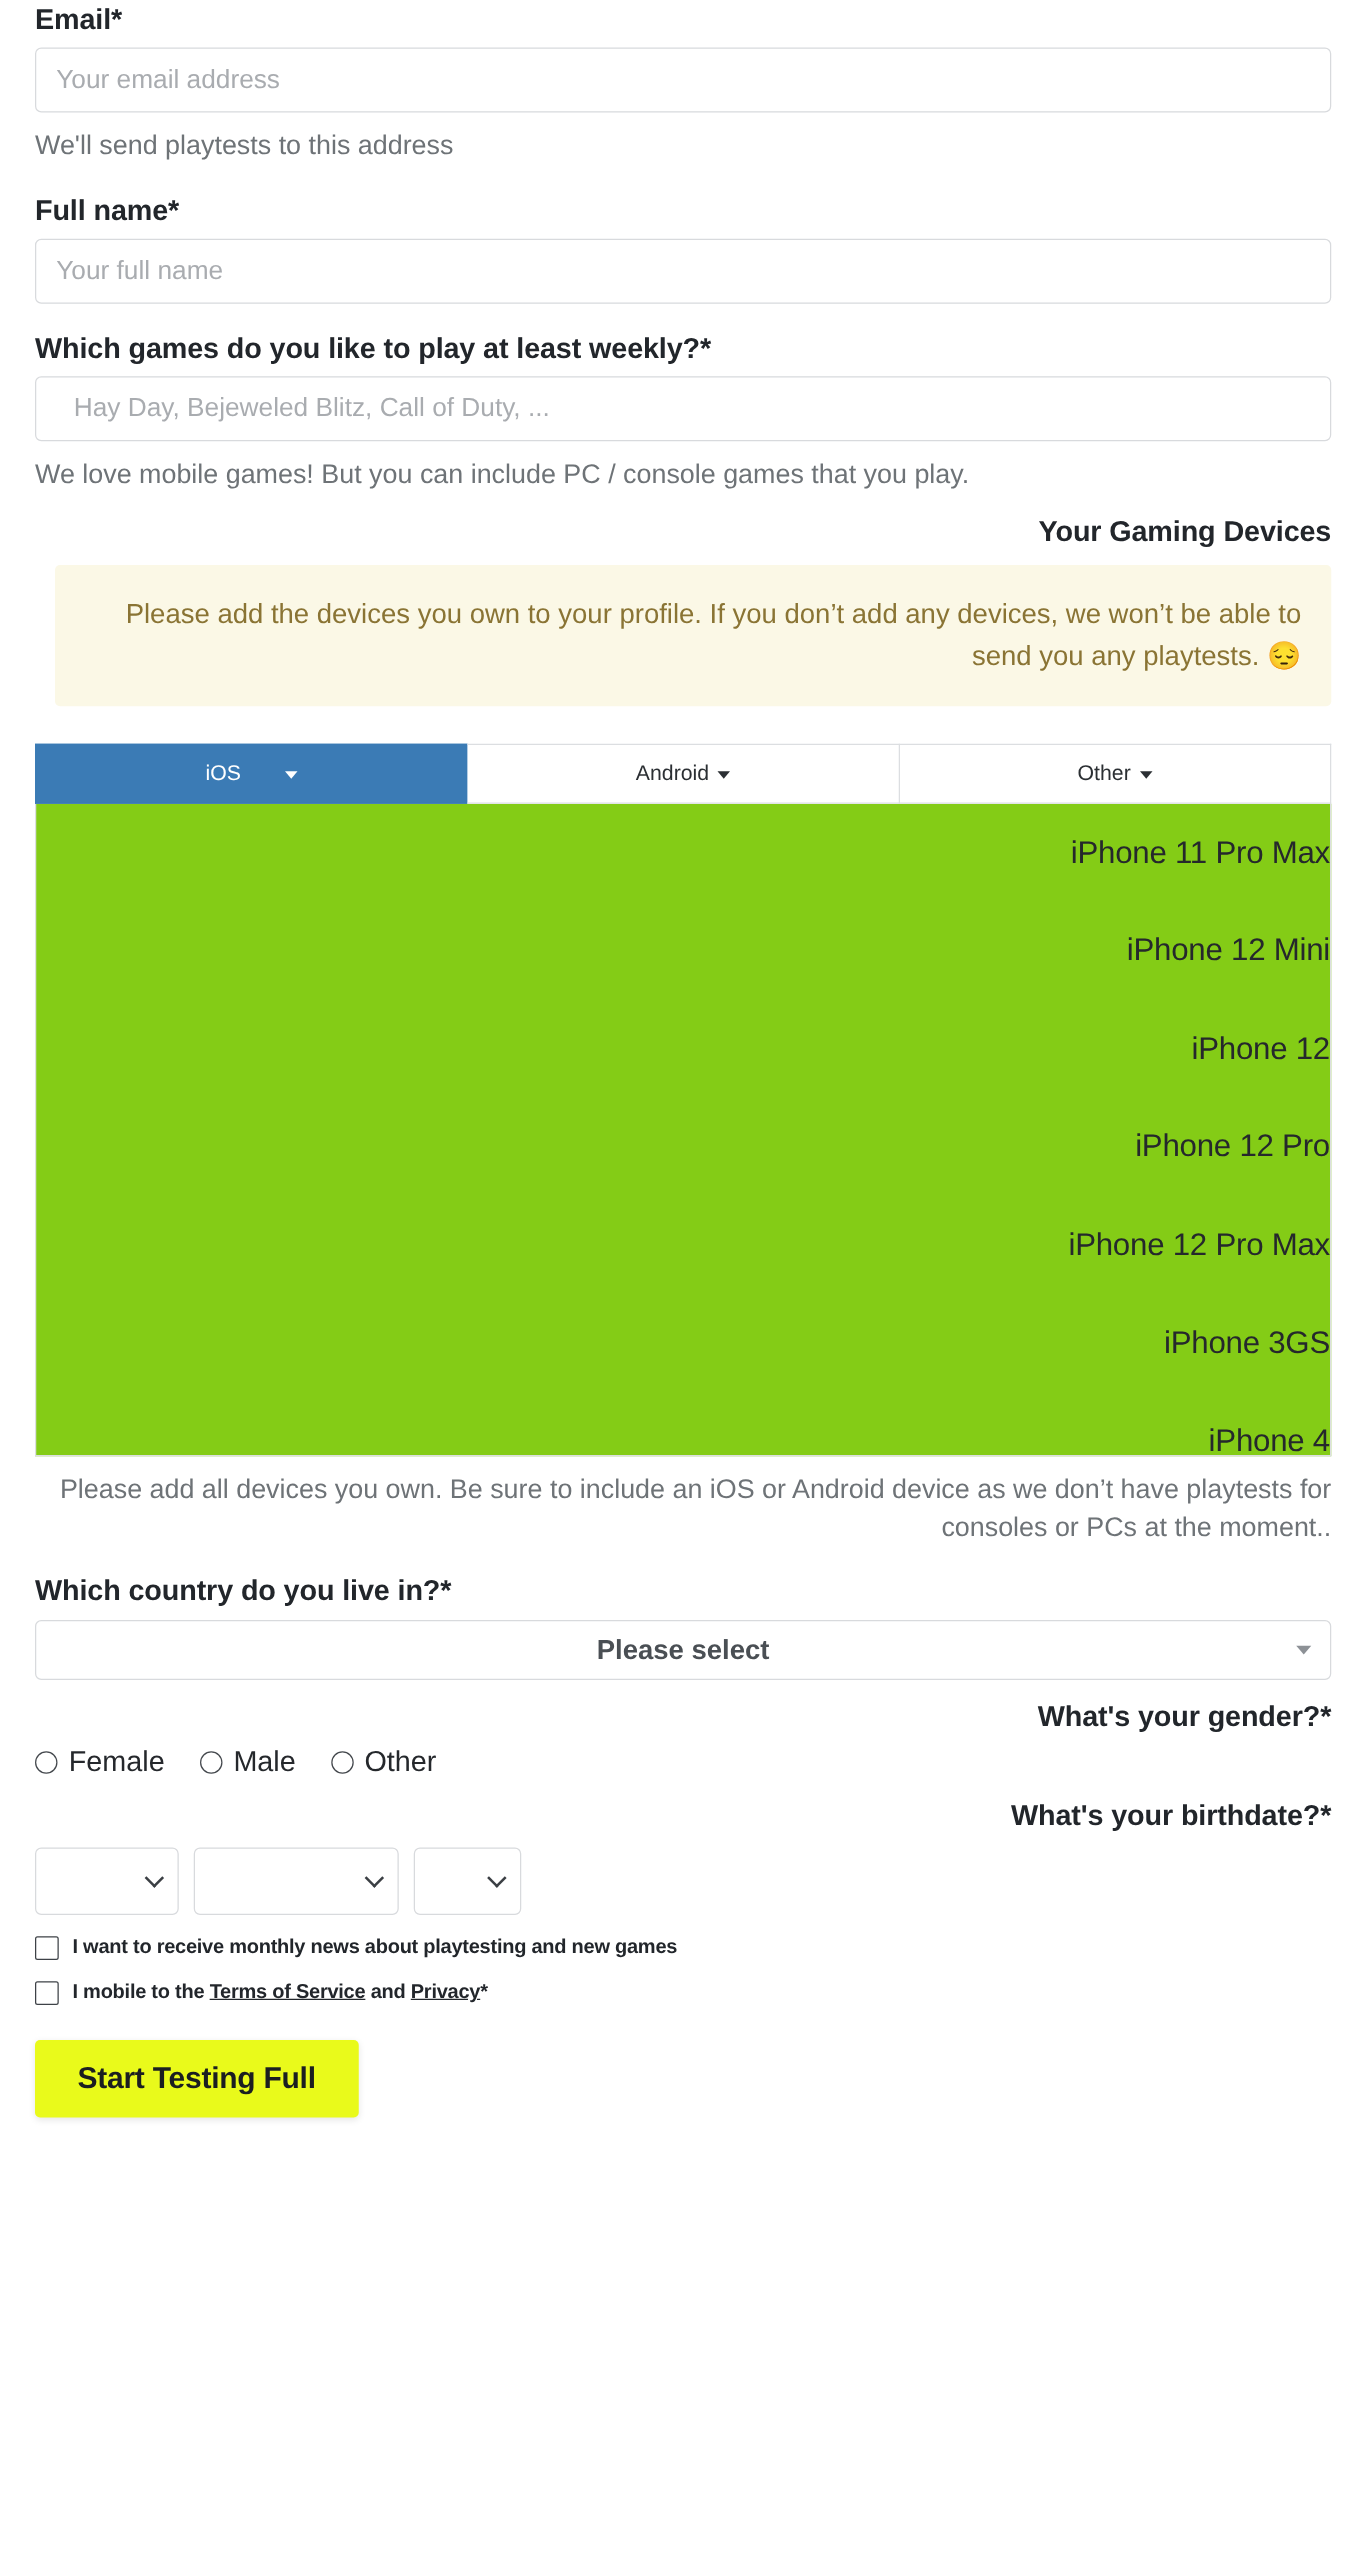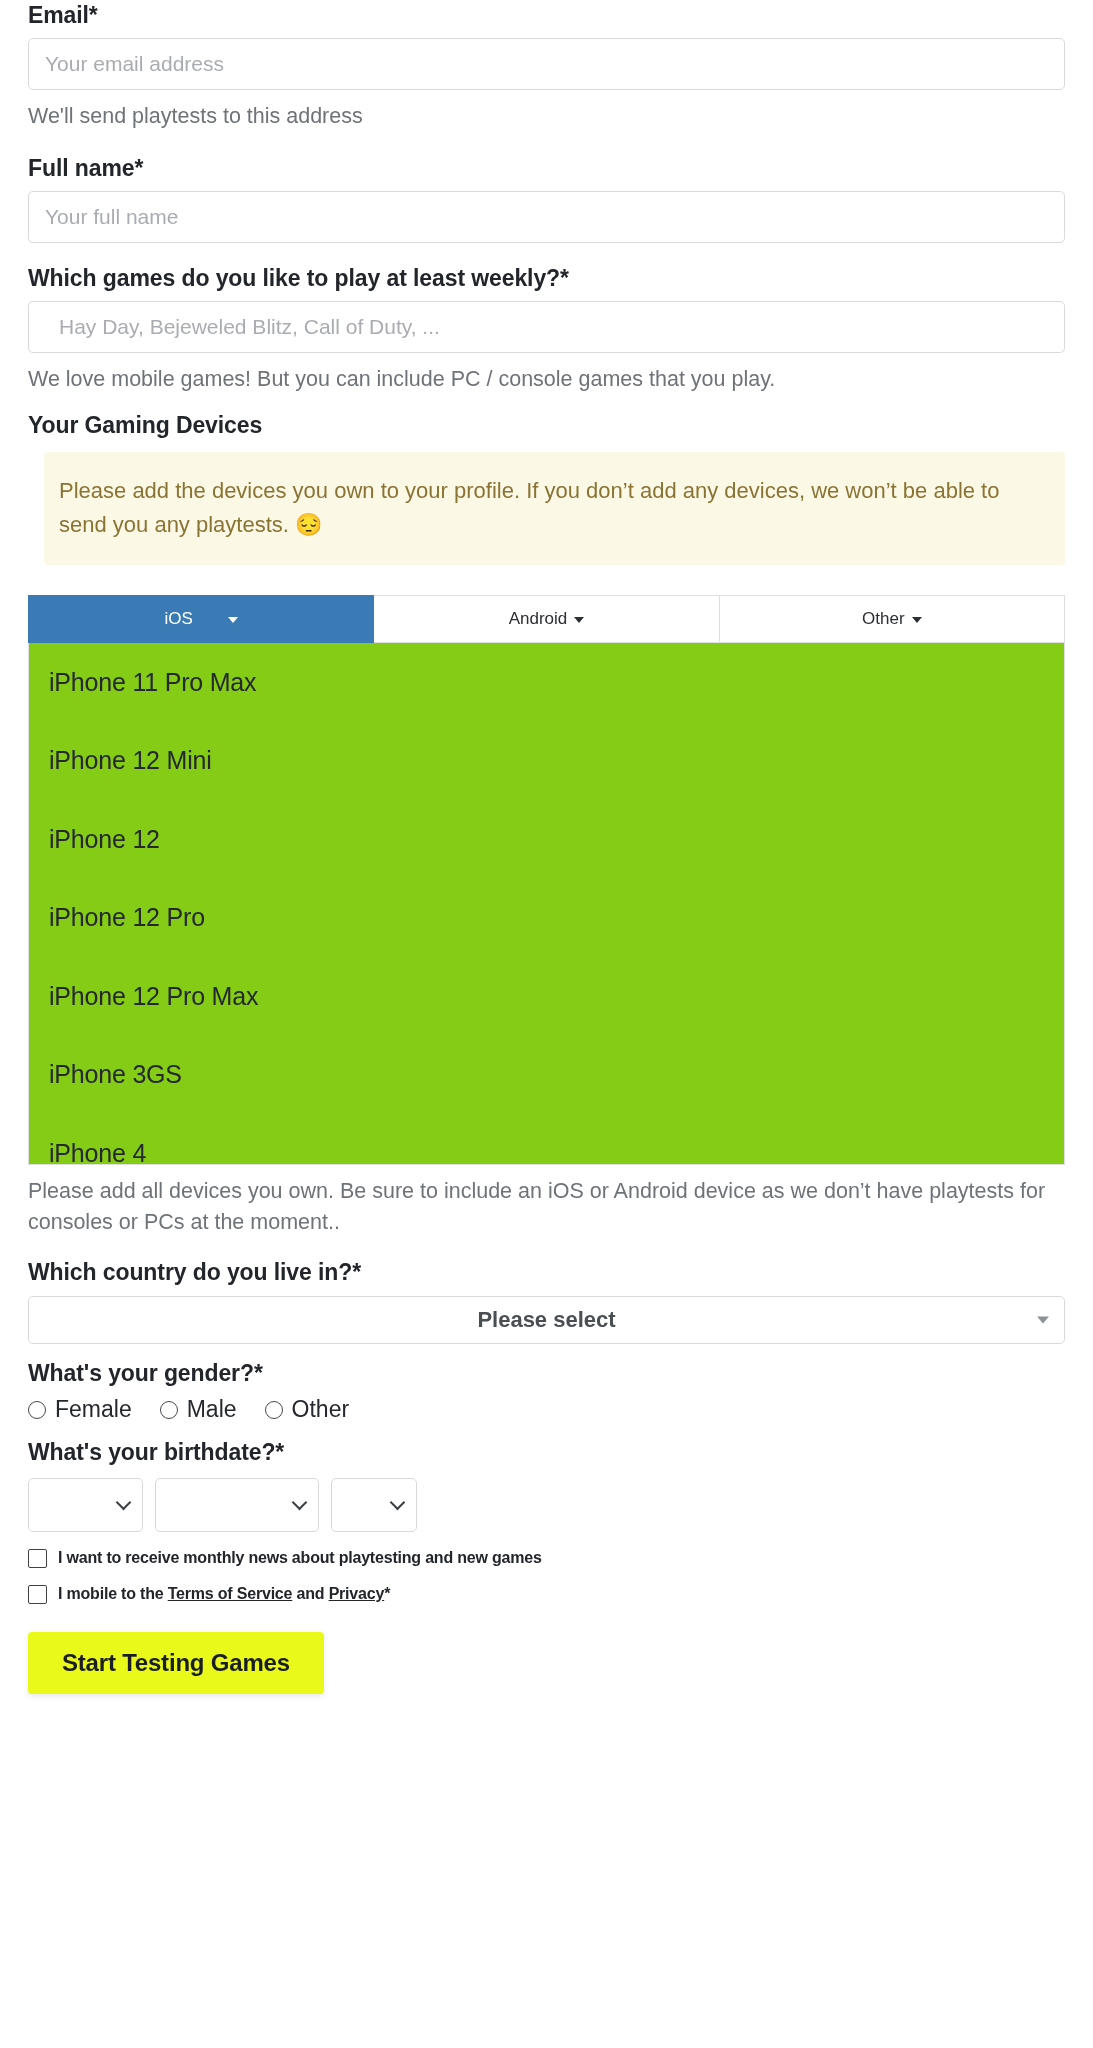--- a/index.html
+++ b/index.html
@@ -249,21 +249,21 @@
     font-family: "Liberation Sans", sans-serif;
     font-size: 24px;
     font-weight: bold;
     color: #1b1e21;
     letter-spacing: -0.2px;
     cursor: pointer;
     box-shadow: 0 2px 6px rgba(0,0,0,0.10);
   }
 
   .sec { margin-top: 22px; }
-  .sec-tight { margin-top: 16px; }
+  .sec-tight { margin-top: 16px; text-align: right; }
 </style>
 </head>
 <body>
 
 <div class="page">
 
   <div>
     <div class="field-label">Email*</div>
     <input class="text-input" type="text" placeholder="Your email address" style="">
     <p class="help-text">We'll send playtests to this address</p>
@@ -362,16 +362,16 @@
     <span class="check-mark"></span>
     <span class="check-label">I want to receive monthly news about playtesting and new games</span>
   </label>
 
   <label class="check-row">
     <span class="check-mark"></span>
     <span class="check-label"><span>I mobile to the </span><a href="#">Terms of Service</a><span> and </span><a href="#">Privacy</a><span>*</span></span>
   </label>
 
   <div class="submit-wrap">
-    <button class="submit-btn">Start Testing Games</button>
+    <button class="submit-btn">Start Testing Full</button>
   </div>
 
 </div>
 
 </body></html>

